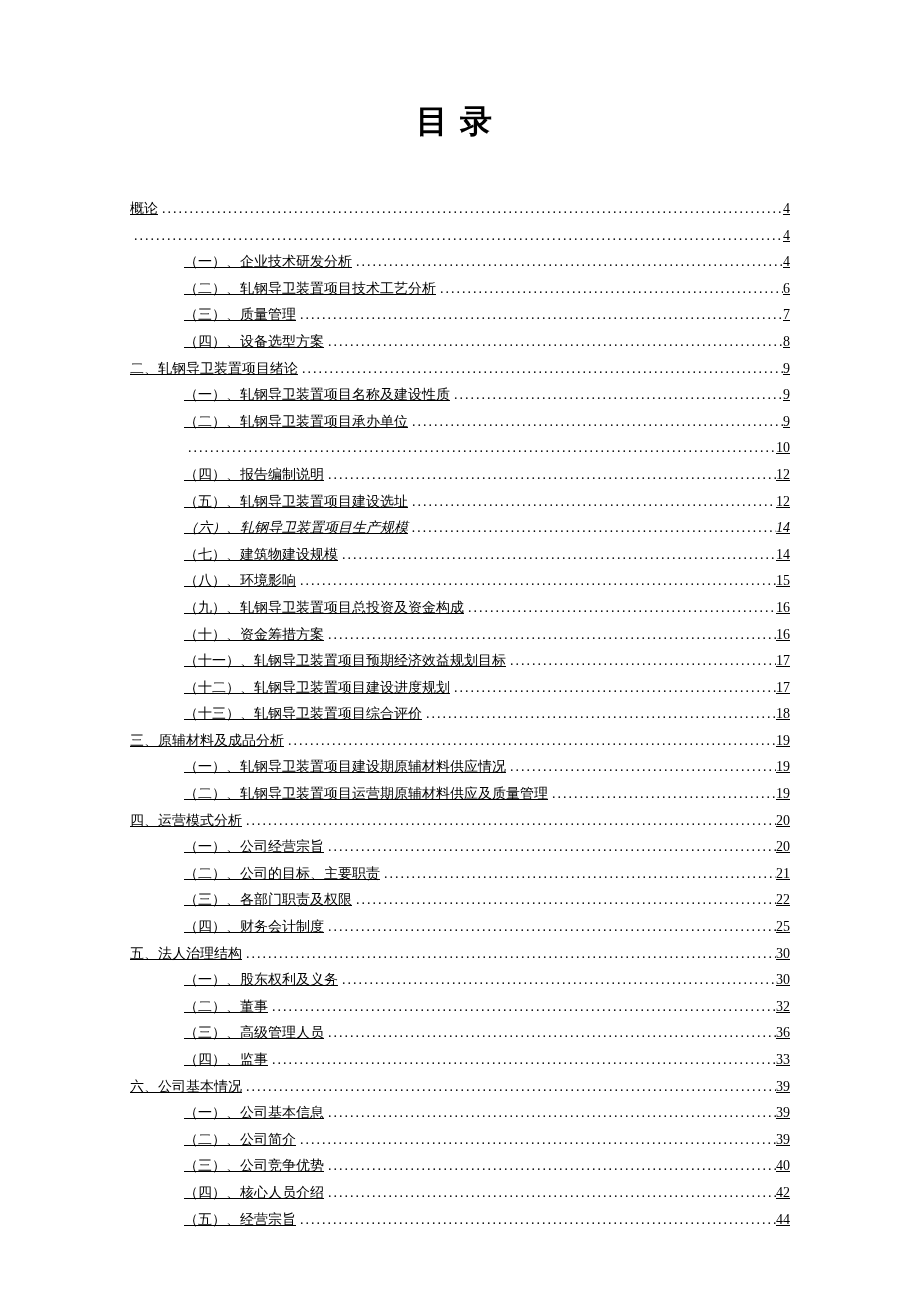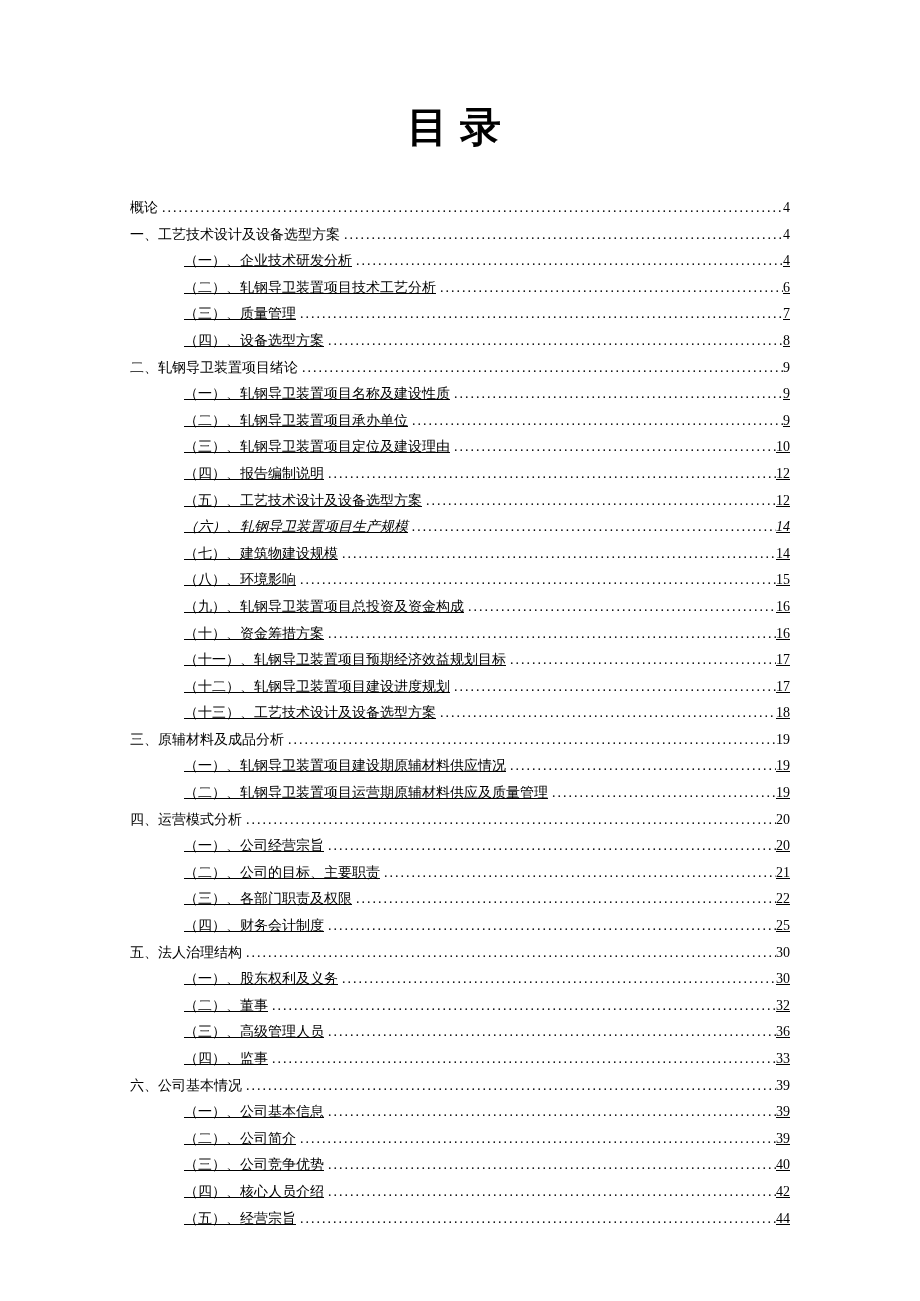--- a/index.html
+++ b/index.html
@@ -10,37 +10,38 @@
     body {
       background: #ffffff;
       font-family: "SimSun", "宋体", serif;
       width: 920px;
       height: 1301px;
       padding: 100px 130px 80px 130px;
       color: #000;
     }
     .toc-title {
       text-align: center;
-      font-size: 41px;
+      font-size: 32px;
       letter-spacing: 12px;
-      margin-bottom: 40px;
+      margin-bottom: 52px;
       font-family: "SimSun", "宋体", serif;
     }
     .toc-list {
       list-style: none;
       font-size: 14px;
       line-height: 1.9;
     }
     .toc-row {
       display: flex;
       align-items: baseline;
       white-space: nowrap;
     }
     .toc-row.level-1 {
       padding-left: 0;
+      text-decoration: underline;
     }
     .toc-row.level-2 {
       padding-left: 54px;
       text-decoration: underline;
     }
     .toc-label {
       flex: 0 0 auto;
     }
     .toc-dots {
       flex: 1 1 auto;
@@ -65,21 +66,20 @@
 
 <h1 class="toc-title">目录</h1>
 
 <ul class="toc-list" id="toc-list">
 <li class="toc-row level-1">
       <span class="toc-label">概论</span>
       <span class="toc-dots"></span>
       <span class="toc-page">4</span>
     </li>
     <li class="toc-row level-1">
-      <span class="toc-label">一、工艺技术设计及设备选型方案</span>
       <span class="toc-dots"></span>
       <span class="toc-page">4</span>
     </li>
     <li class="toc-row level-2">
       <span class="toc-label">（一）、企业技术研发分析</span>
       <span class="toc-dots"></span>
       <span class="toc-page">4</span>
     </li>
     <li class="toc-row level-2">
       <span class="toc-label">（二）、轧钢导卫装置项目技术工艺分析</span>
@@ -105,31 +105,30 @@
       <span class="toc-label">（一）、轧钢导卫装置项目名称及建设性质</span>
       <span class="toc-dots"></span>
       <span class="toc-page">9</span>
     </li>
     <li class="toc-row level-2">
       <span class="toc-label">（二）、轧钢导卫装置项目承办单位</span>
       <span class="toc-dots"></span>
       <span class="toc-page">9</span>
     </li>
     <li class="toc-row level-2">
-      <span class="toc-label">（三）、轧钢导卫装置项目定位及建设理由</span>
       <span class="toc-dots"></span>
       <span class="toc-page">10</span>
     </li>
     <li class="toc-row level-2">
       <span class="toc-label">（四）、报告编制说明</span>
       <span class="toc-dots"></span>
       <span class="toc-page">12</span>
     </li>
     <li class="toc-row level-2">
-      <span class="toc-label">（五）、工艺技术设计及设备选型方案</span>
+      <span class="toc-label">（五）、轧钢导卫装置项目建设选址</span>
       <span class="toc-dots"></span>
       <span class="toc-page">12</span>
     </li>
     <li class="toc-row level-2 italic">
       <span class="toc-label">（六）、轧钢导卫装置项目生产规模</span>
       <span class="toc-dots"></span>
       <span class="toc-page">14</span>
     </li>
     <li class="toc-row level-2">
       <span class="toc-label">（七）、建筑物建设规模</span>
@@ -155,21 +154,21 @@
       <span class="toc-label">（十一）、轧钢导卫装置项目预期经济效益规划目标</span>
       <span class="toc-dots"></span>
       <span class="toc-page">17</span>
     </li>
     <li class="toc-row level-2">
       <span class="toc-label">（十二）、轧钢导卫装置项目建设进度规划</span>
       <span class="toc-dots"></span>
       <span class="toc-page">17</span>
     </li>
     <li class="toc-row level-2">
-      <span class="toc-label">（十三）、工艺技术设计及设备选型方案</span>
+      <span class="toc-label">（十三）、轧钢导卫装置项目综合评价</span>
       <span class="toc-dots"></span>
       <span class="toc-page">18</span>
     </li>
     <li class="toc-row level-1">
       <span class="toc-label">三、原辅材料及成品分析</span>
       <span class="toc-dots"></span>
       <span class="toc-page">19</span>
     </li>
     <li class="toc-row level-2">
       <span class="toc-label">（一）、轧钢导卫装置项目建设期原辅材料供应情况</span>

